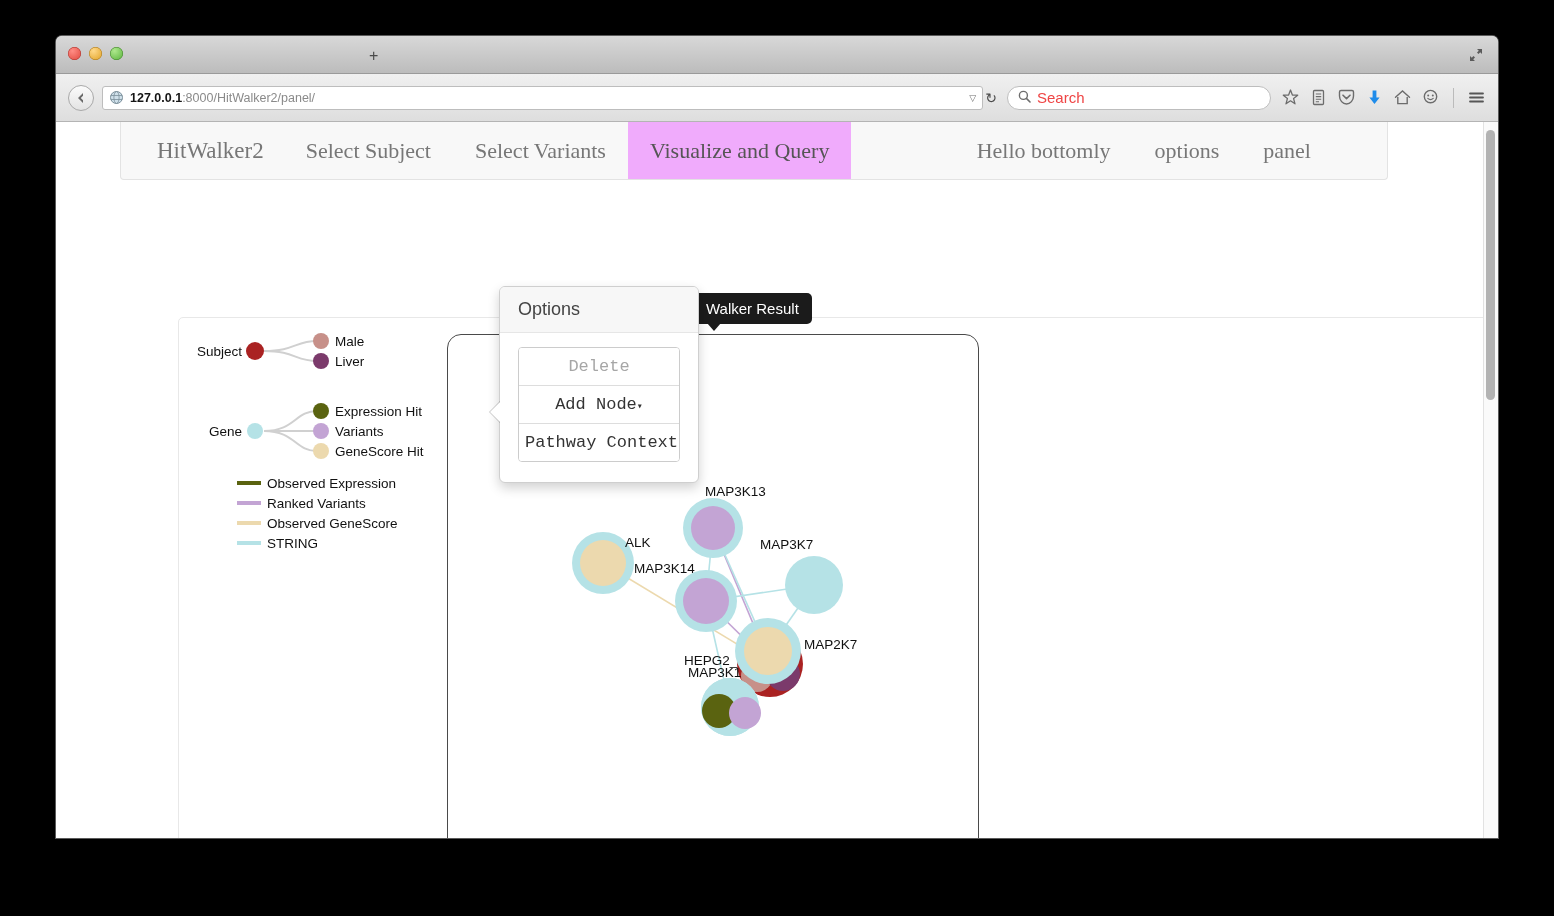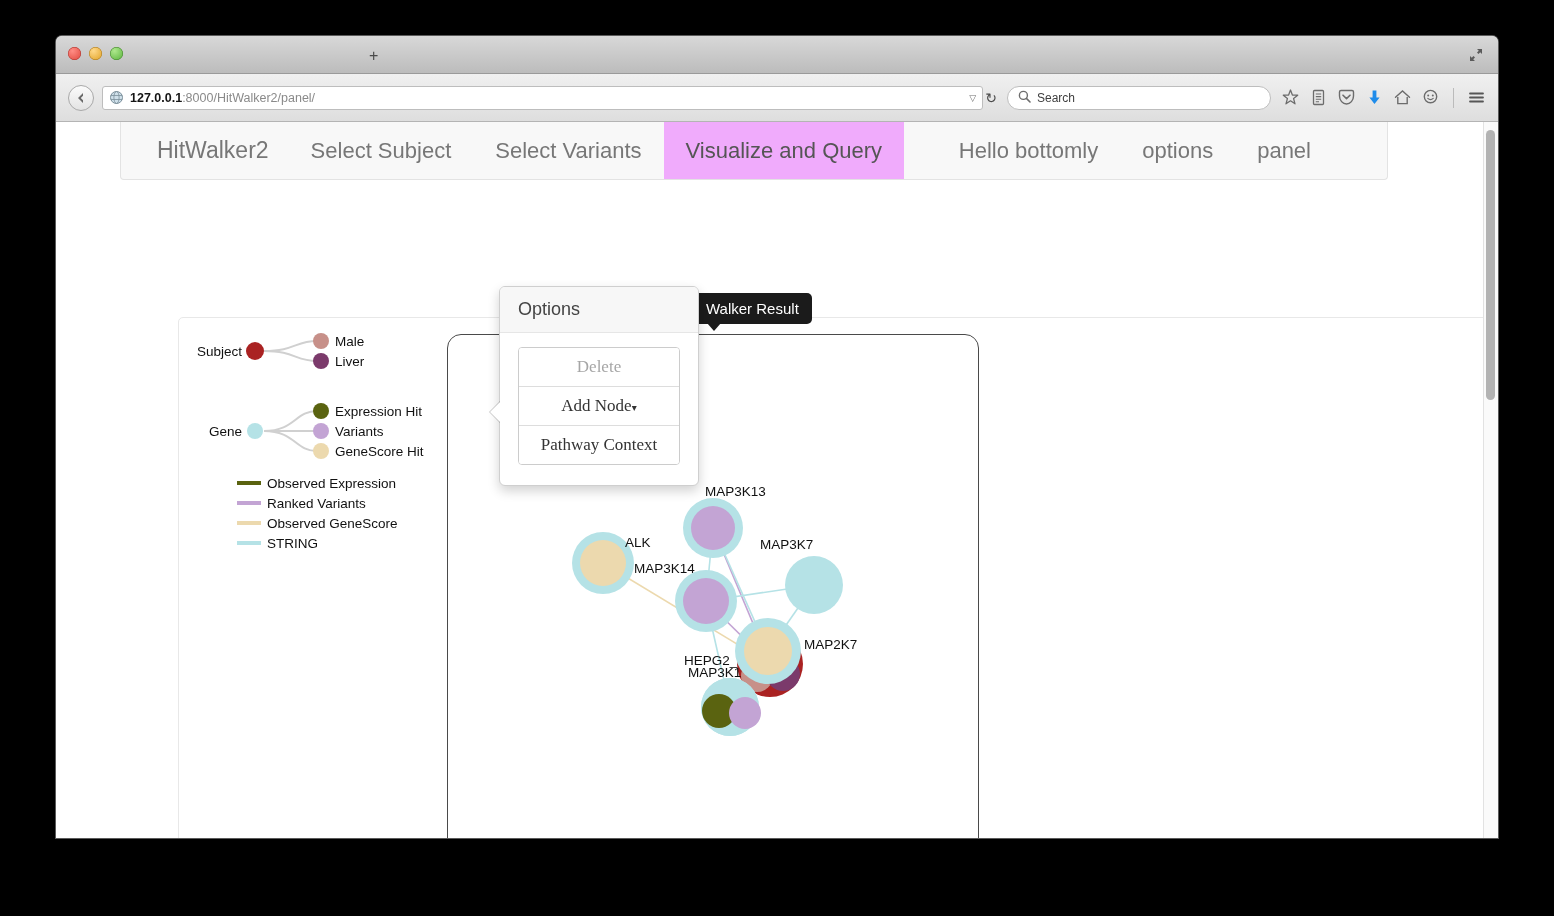--- a/index.html
+++ b/index.html
@@ -100,21 +100,21 @@
   #url-dropdown { font-size: 9px; color: #707070; flex: none; }
   #reload-button { font-size: 14px; color: #4a4a4a; flex: none; margin-left: 2px; cursor: pointer; }
 
   #search-field {
     width: 264px; height: 24px; margin-left: 10px;
     background: #fff;
     border: 1px solid #bdbdbd; border-radius: 12px;
     display: flex; align-items: center; gap: 6px;
     padding: 0 10px; flex: none;
   }
-  #search-placeholder { font-size: 12px; color: #404040; }
+  #search-placeholder { font-size: 15px; color: #ef4444; }
 
   #toolbar-icons {
     display: flex; align-items: center; gap: 9px;
     margin-left: 10px; flex: none;
   }
   .tb-icon { width: 19px; height: 19px; cursor: pointer; }
   #tb-divider { width: 1px; height: 20px; background: #bbb; margin: 0 4px; }
 
   
   #page-viewport {
@@ -136,21 +136,21 @@
   }
 
   
   #app-navbar {
     position: absolute; left: 64px; top: 0;
     width: 1268px; height: 58px;
     background: #f8f8f8;
     border: 1px solid #e3e3e3;
     border-top: none;
     border-radius: 0 0 4px 4px;
-    display: flex; align-items: stretch;
+    display: flex; align-items: stretch; font-family: Liberation Serif, serif;
   }
   #brand {
     display: flex; align-items: center;
     padding: 0 20px 0 36px;
     font-size: 23px; color: #777;
     cursor: pointer;
   }
   .nav-link {
     display: flex; align-items: center;
     padding: 0 22px;
@@ -236,21 +236,21 @@
     border: 1px solid #ccc; border-radius: 4px;
     overflow: hidden;
   }
   .menu-btn {
     display: block; width: 100%;
     padding: 9px 6px;
     font-size: 17px; color: #333;
     background: #fff; border: none;
     border-bottom: 1px solid #ddd;
     text-align: center;
-    font-family: Liberation Serif, serif;
+    font-family: Liberation Mono, monospace;
     white-space: nowrap;
     cursor: pointer;
   }
   .menu-btn:last-child { border-bottom: none; }
   .menu-btn.disabled { color: #a6a6a6; cursor: default; }
   .caret { font-size: 10px; }
 
   .nodelabel {
     font-family: "Liberation Sans", sans-serif;
     font-size: 13.5px;

